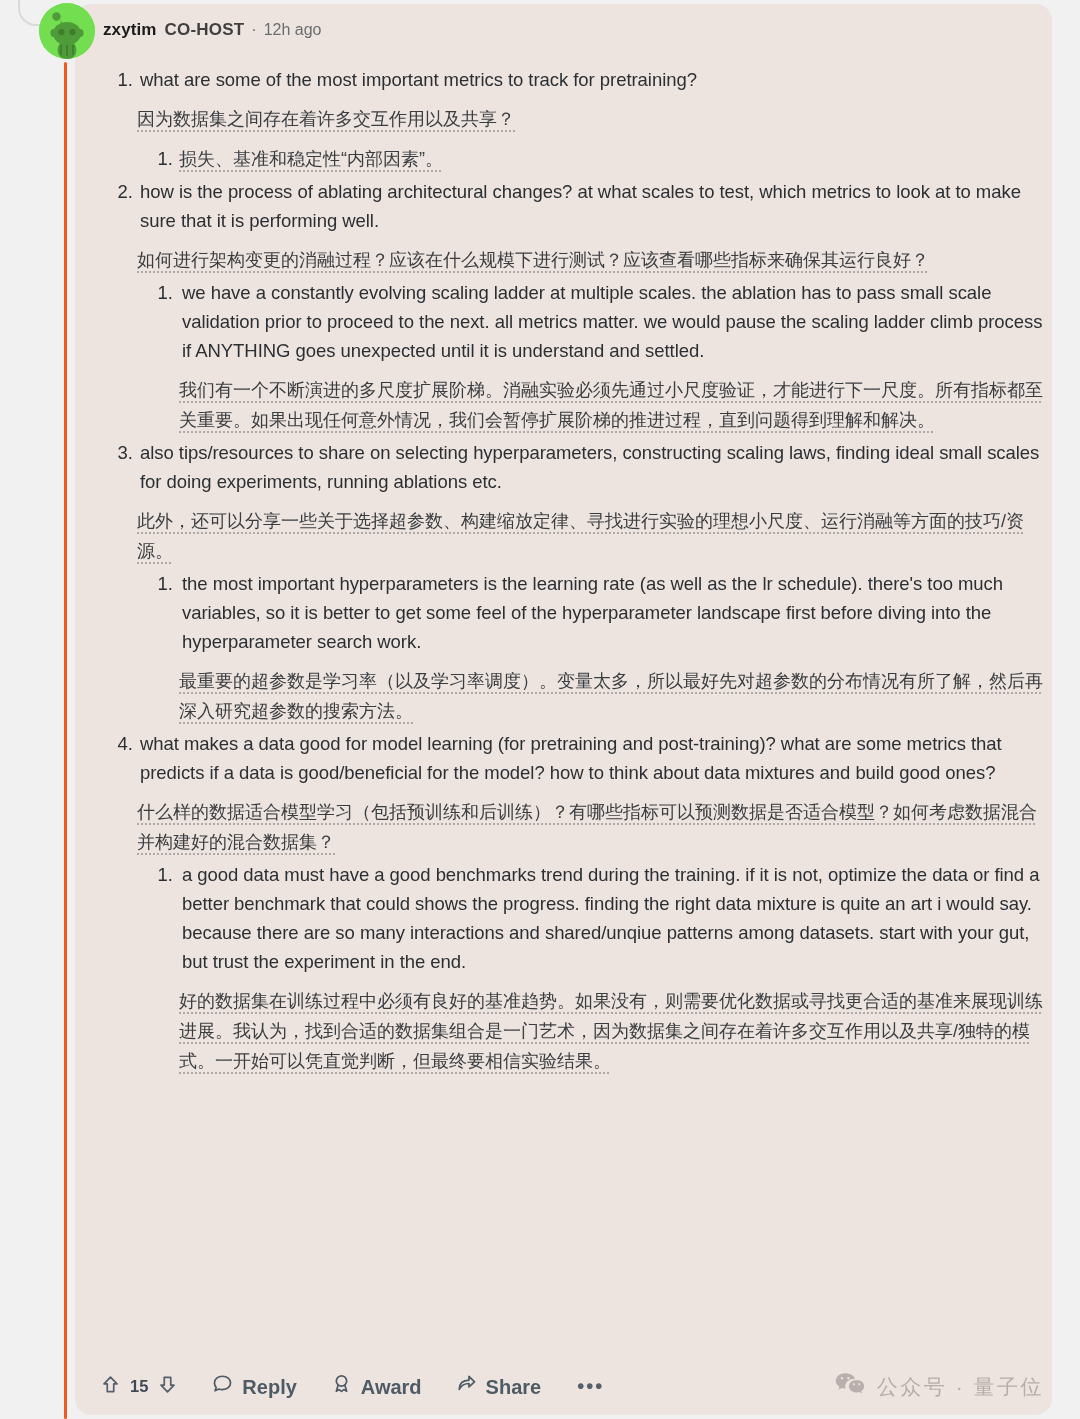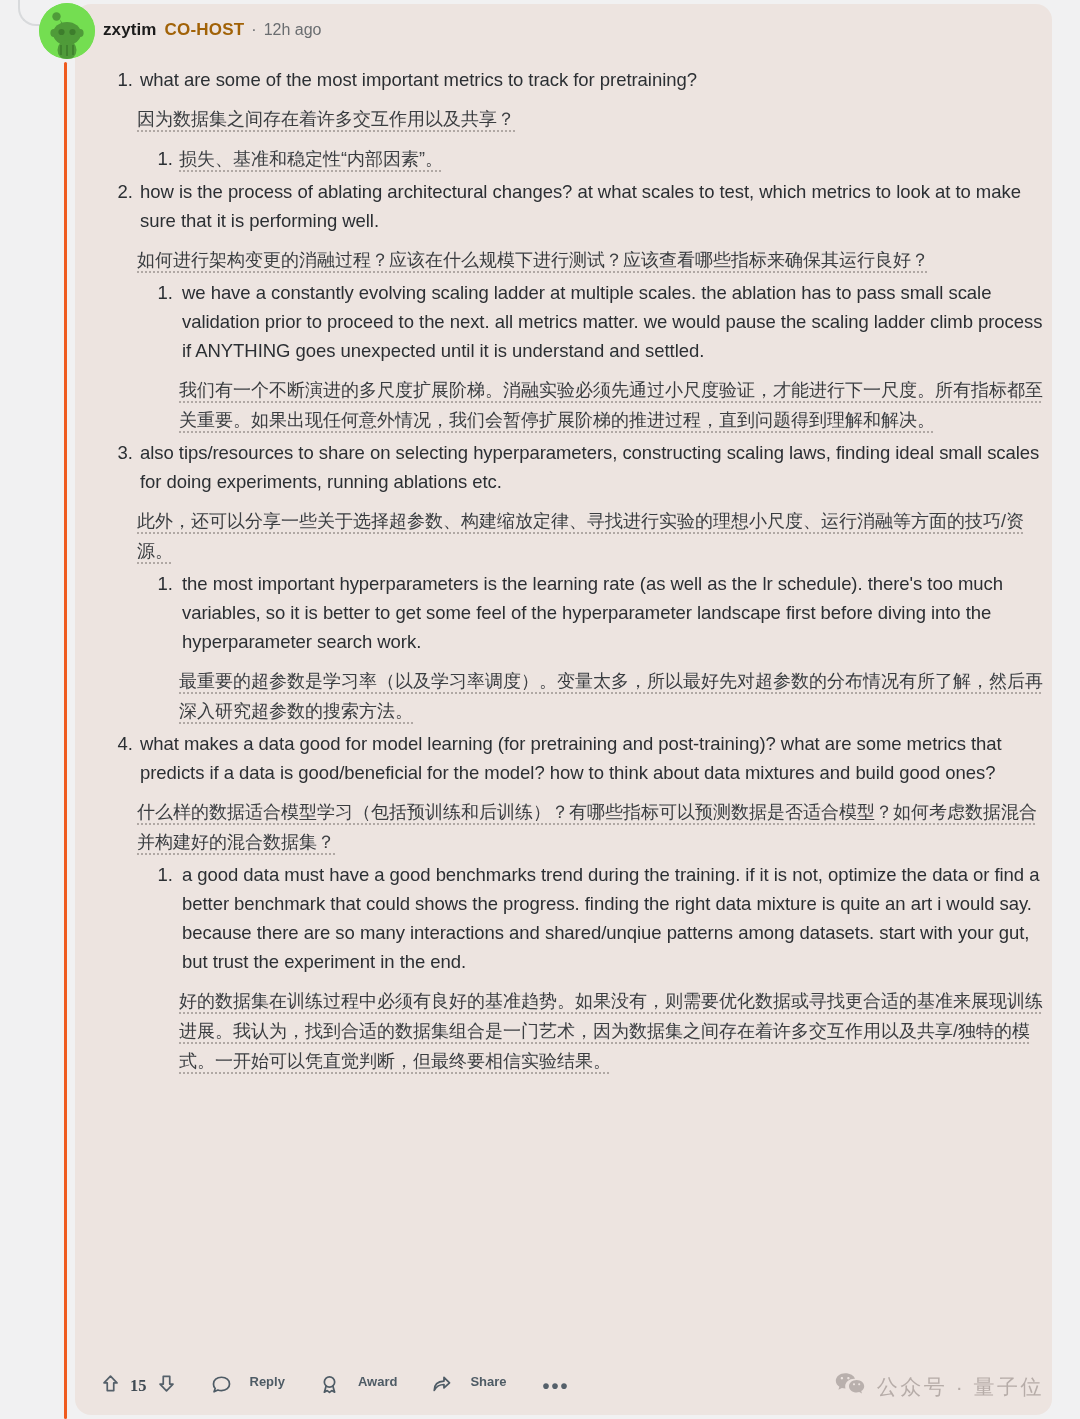--- a/index.html
+++ b/index.html
@@ -70,21 +70,21 @@
   }
   .username {
     font-size: 17px;
     font-weight: bold;
     color: #1c1c1c;
     letter-spacing: .1px;
   }
   .cohost {
     font-size: 17px;
     font-weight: bold;
-    color: #a16207;
+    color: #404040;
     margin-left: 8px;
     letter-spacing: .2px;
   }
   .dot-sep {
     font-size: 16px;
     color: #6a6d70;
     margin: 0 7px;
   }
   .timestamp {
     font-size: 16px;
@@ -174,34 +174,33 @@
     top: 1373px;
     display: flex;
     align-items: center;
     gap: 0;
     z-index: 6;
   }
   .vote-group {
     display: flex;
     align-items: center;
     gap: 9px;
-    font-family: Liberation Serif, serif;
   }
   .score {
     font-size: 16.5px;
     font-weight: bold;
     color: #3f4a53;
   }
   .act {
     margin-left: 34px;
     display: flex;
-    align-items: flex-start;
-    gap: 18px;
+    align-items: flex-end;
+    gap: 9px;
     color: #4e5b65;
-    font-size: 13px;
+    font-size: 20px;
     font-weight: bold;
     cursor: pointer;
   }
   .more-btn {
     margin-left: 36px;
     color: #55606a;
     font-size: 20px;
     font-weight: bold;
     letter-spacing: 2px;
     line-height: 10px;

